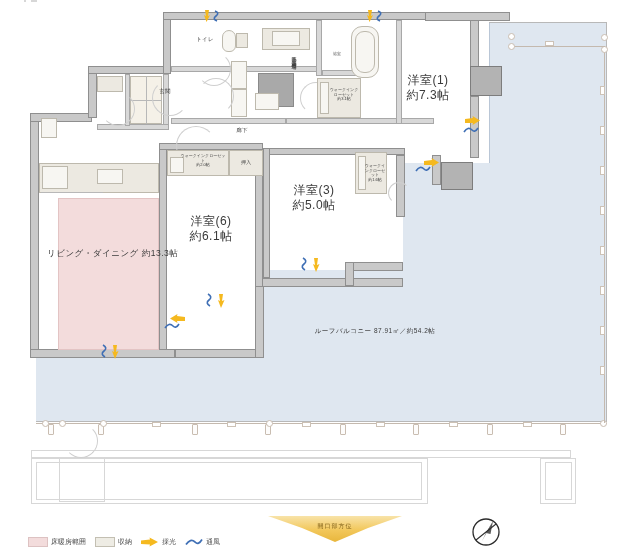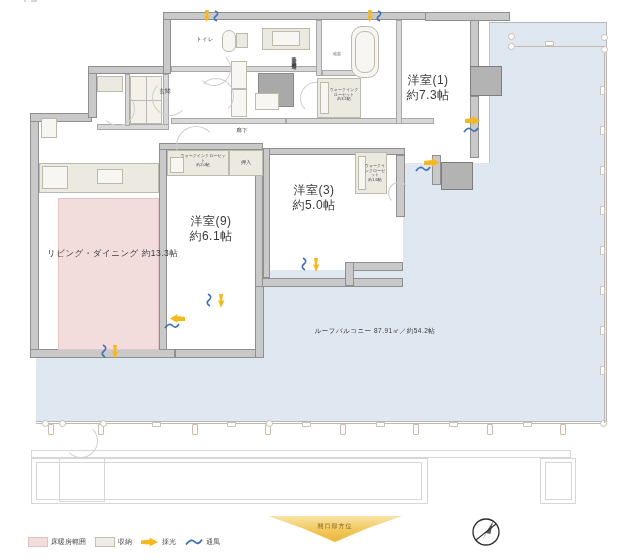--- a/index.html
+++ b/index.html
@@ -303,21 +303,21 @@
     <span class="ln2">約13.3帖</span>
   </div>
 
 
   <div class="lbl lbl-room" style="left:388px; top:73px; width:80px;">
     <span>洋室(1)</span>
     <span class="ln2">約7.3帖</span>
   </div>
 
   <div class="lbl lbl-room" style="left:170px; top:214px; width:82px;">
-    <span>洋室(9)</span>
+    <span>洋室(6)</span>
     <span class="ln2">約6.1帖</span>
   </div>
 
   <div class="lbl lbl-room" style="left:272px; top:183px; width:84px;">
     <span>洋室(3)</span>
     <span class="ln2">約5.0帖</span>
   </div>
 
   <div class="lbl" style="left:300px; top:327px; width:150px; font-size:6.5px;">
     <span>ルーフバルコニー</span>

